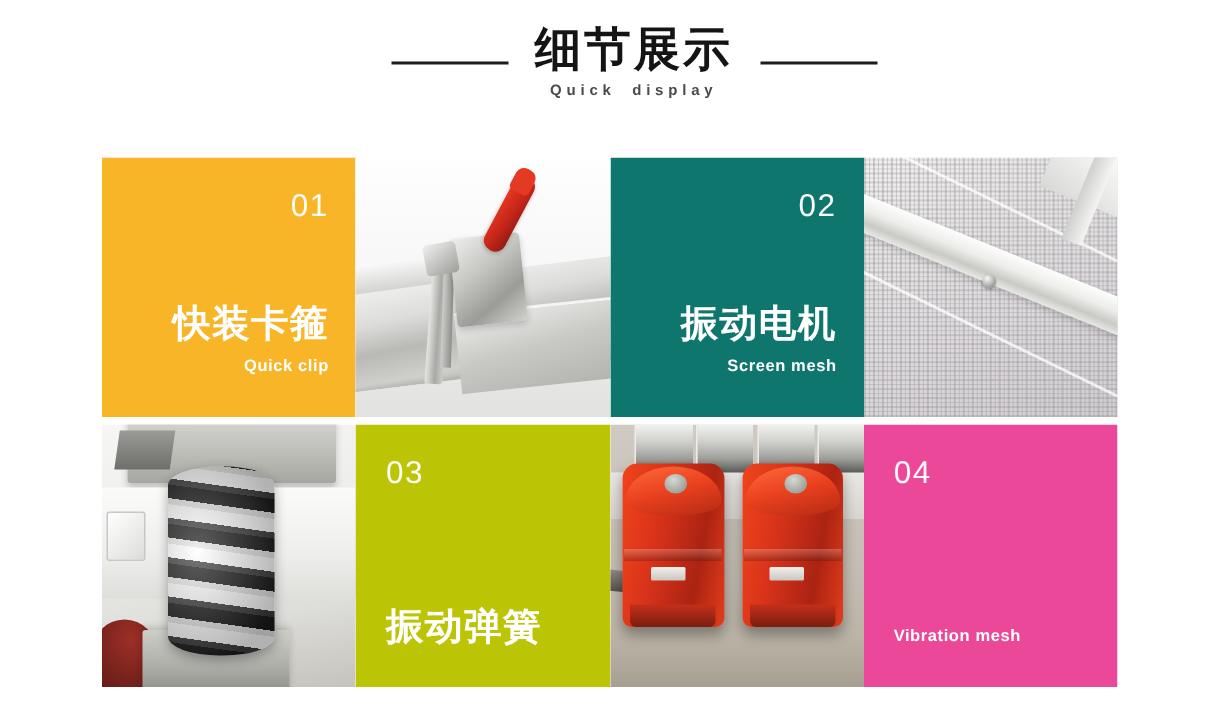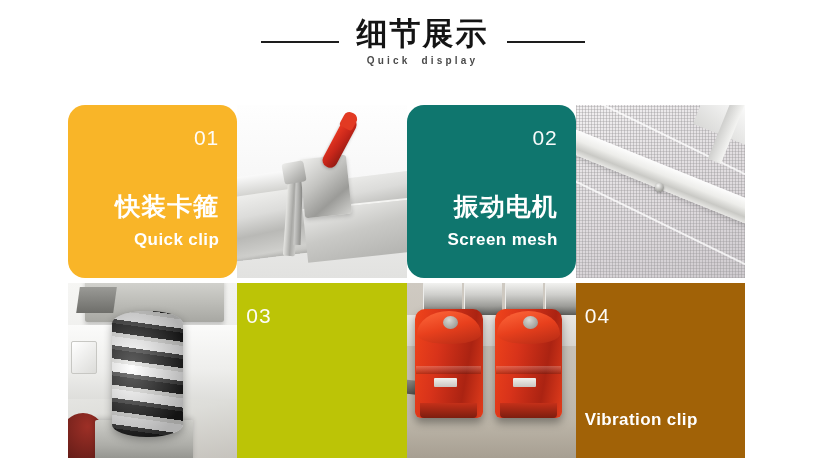--- a/index.html
+++ b/index.html
@@ -73,43 +73,43 @@
   }
 
   
   .tile {
     box-sizing: border-box;
     padding: 22px 16px 18px 16px;
     display: flex;
     flex-direction: column;
     color: #ffffff;
   }
-  .tile.align-right { align-items: flex-end;  text-align: right; padding-right: 18px; border-radius: 17px;}
-  .tile.align-left  { align-items: flex-start; text-align: right;  padding-left: 9px;}
+  .tile.align-right { align-items: flex-end;  text-align: right; padding-right: 18px;}
+  .tile.align-left  { align-items: flex-start; text-align: right;  padding-left: 20px;}
 
   .tile-num {
     font-size: 21px;
     font-weight: 400;
     letter-spacing: 1px;
     line-height: 1;
     color: #ffffff;
     opacity: .97;
   }
   .tile-spacer { flex: 1 1 auto; }
   .tile-cn {
-    font-family: Liberation Mono, monospace;
+    font-family: Liberation Serif, serif;
     font-size: 25px;
     font-weight: 700;
     letter-spacing: 1px;
     line-height: 1.15;
     color: #ffffff;
     margin-bottom: 6px;
   }
   .tile-en {
-    font-size: 17px;
+    font-size: 11px;
     font-weight: 700;
     letter-spacing: .4px;
     color: #ffffff;
     margin-bottom: 10px;
   }
 
   
   .photo { width: 100%; height: 100%; position: relative; }
 
   
@@ -387,20 +387,21 @@
       <div class="bracket-bottom"></div>
       <div class="coil"></div>
       <div class="coil-shadow"></div>
     </div>
   </div>
 
   <div class="cell">
     <div class="tile align-left" style="background:#bcc406;width:100%;height:100%;">
       <div class="tile-num">03</div>
       <div class="tile-spacer"></div>
+      <div class="tile-cn">振动弹簧</div>
     </div>
   </div>
 
   <div class="cell">
     <div class="photo photo-motor">
       <div class="duct d1"></div>
       <div class="duct d2"></div>
       <div class="duct d3"></div>
       <div class="duct d4"></div>
       <div class="backwall"></div>
@@ -417,20 +418,20 @@
         <div class="cap"></div>
         <div class="boss"></div>
         <div class="band"></div>
         <div class="plate"></div>
         <div class="foot"></div>
       </div>
     </div>
   </div>
 
   <div class="cell">
-    <div class="tile align-left" style="background:#a16207;width:100%;height:100%;">
+    <div class="tile align-left" style="background:#ec4899;width:100%;height:100%;">
       <div class="tile-num">04</div>
       <div class="tile-spacer"></div>
-      <div class="tile-en">Vibration clip</div>
+      <div class="tile-en">Vibration mesh</div>
     </div>
   </div>
 
 </div>
 
 </body></html>

